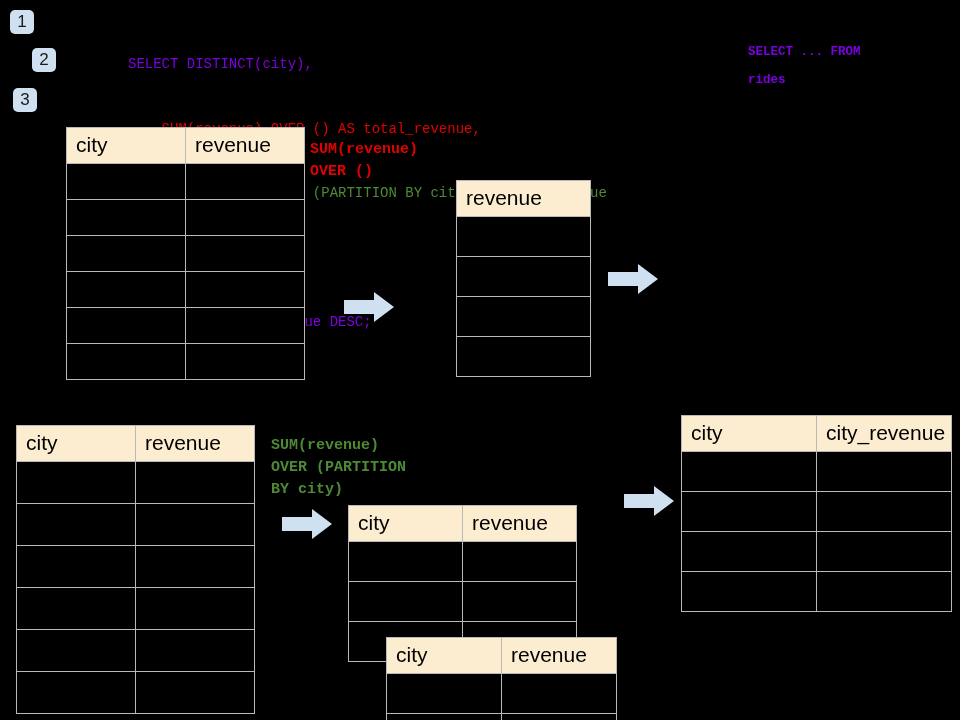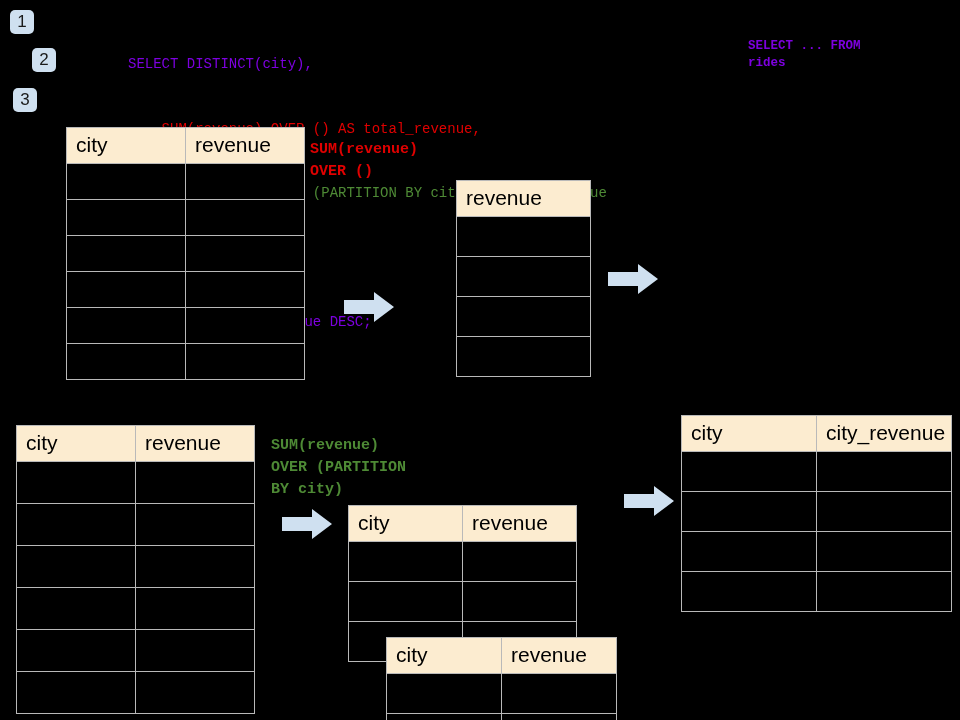--- a/index.html
+++ b/index.html
@@ -42,21 +42,21 @@
   }
   .sql-line { white-space: pre; }
   .c-purple { color: #7d00e0; }
   .c-red    { color: #e00000; }
   .c-green  { color: #4e8a35; }
 
   .side-note {
     position: absolute;
     font-family: "Liberation Mono", monospace;
     font-size: 12.5px;
-    line-height: 17px;
+    line-height: 28px;
     white-space: pre;
     color: #7d00e0;
     font-weight: bold;
   }
 
   
   .annot {
     position: absolute;
     font-family: "Liberation Mono", monospace;
     font-size: 15px;

